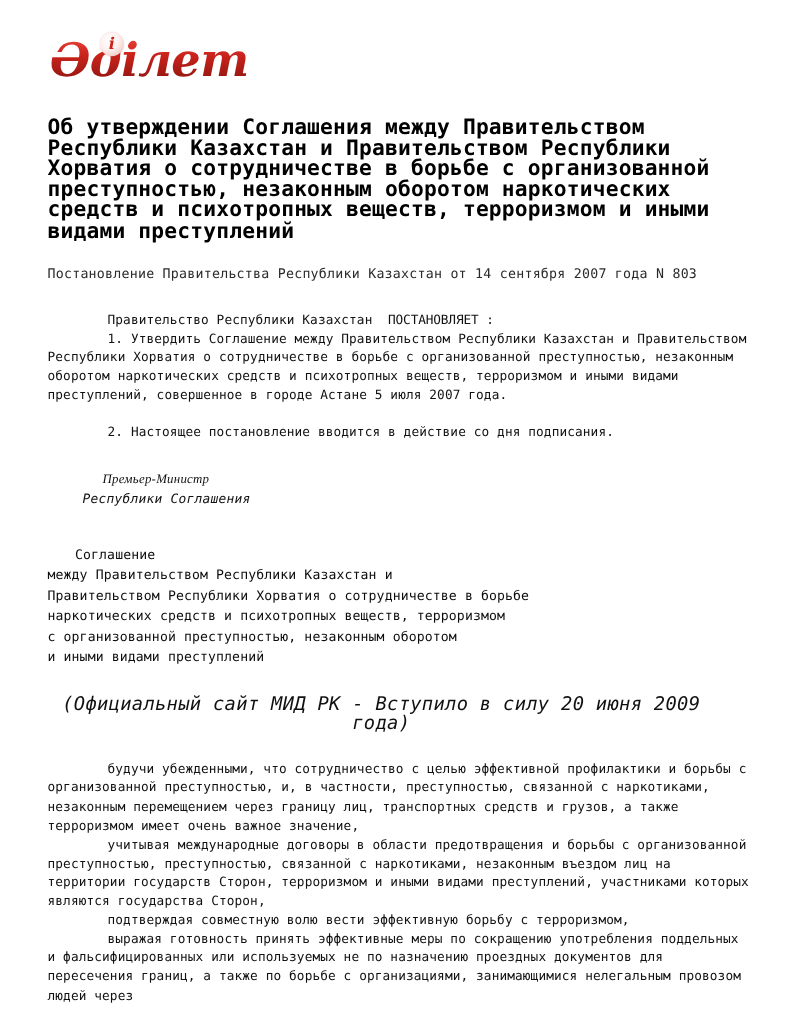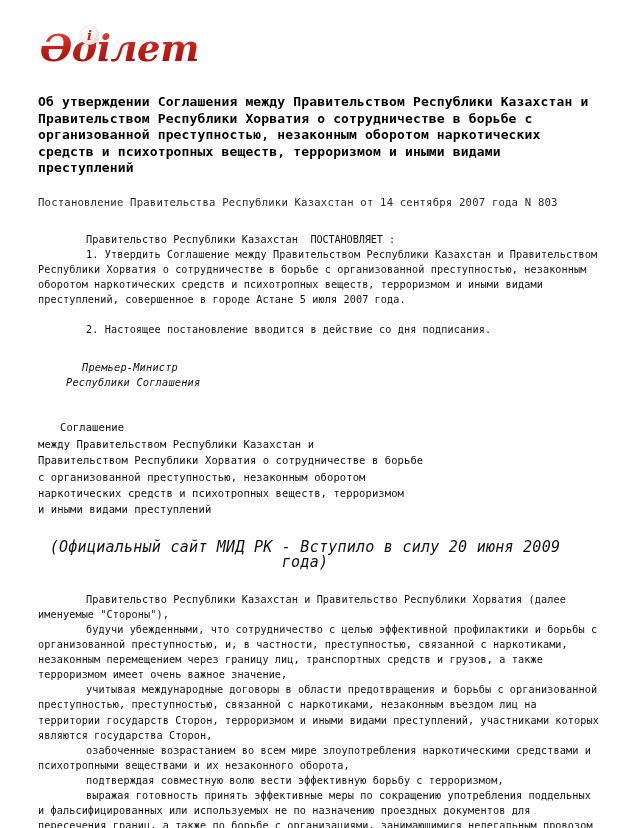--- a/index.html
+++ b/index.html
@@ -68,21 +68,21 @@
     font-style: italic;
     font-weight: bold;
     font-size: 13px;
     line-height: 17px;
     color: #c9231c;
   }
 
   
   .doc-title {
     margin: 12px 0 0 0;
-    font-size: 13px;
+    font-size: 17px;
     font-weight: bold;
     line-height: 16.6px;
     letter-spacing: 0.15px;
     color: #000000;
     max-width: 566px;
   }
   .doc-ref {
     margin: 18px 0 0 0;
     font-size: 10.6px;
     line-height: 15px;
@@ -109,21 +109,21 @@
   b.strong { font-weight: normal; letter-spacing: -0.1px; }
 
   .sig {
     font-style: italic;
     font-size: 10.3px;
     line-height: 15.4px;
     letter-spacing: 0.2px;
     margin: 0;
     color: #111111;
   }
-  .sig.l1 { padding-left: 44px; }
+  .sig.l1 { padding-left: 44px; font-family: Liberation Serif, serif; }
   .sig.l2 { padding-left: 28px; }
 
   .agreement-title {
     font-size: 10.5px;
     line-height: 16.4px;
     letter-spacing: 0.1px;
     margin: 0;
     color: #0d0d0d;
   }
   .agreement-title .first { padding-left: 22px; display: inline-block; }
@@ -168,33 +168,31 @@
   <p class="sig l1">Премьер-Министр</p>
   <p class="sig l2">Республики Соглашения</p>
 
   <div class="gap-lg"></div>
   <div class="gap-sm"></div>
 
   <div>
     <p class="agreement-title"><span class="first">Соглашение</span></p>
     <p class="agreement-title">между Правительством Республики Казахстан и</p>
     <p class="agreement-title">Правительством Республики Хорватия о сотрудничестве в борьбе</p>
+    <p class="agreement-title">наркотических средств и психотропных веществ, терроризмом</p>
     <p class="agreement-title">с организованной преступностью, незаконным оборотом</p>
-    <p class="agreement-title">наркотических средств и психотропных веществ, терроризмом</p>
     <p class="agreement-title">и иными видами преступлений</p>
   </div>
 
   <div class="gap-lg"></div>
 
   <p class="note">(Официальный сайт МИД РК - Вступило в силу 20 июня 2009 года)</p>
 
   <div class="gap-lg"></div>
 
   <div>
-    <p class="para indent">Правительство Республики Казахстан и Правительство Республики Хорватия (далее именуемые "Стороны"),</p>
     <p class="para indent">будучи убежденными, что сотрудничество с целью эффективной профилактики и борьбы с организованной преступностью, и, в частности, преступностью, связанной с наркотиками, незаконным перемещением через границу лиц, транспортных средств и грузов, а также терроризмом имеет очень важное значение,</p>
     <p class="para indent">учитывая международные договоры в области предотвращения и борьбы с организованной преступностью, преступностью, связанной с наркотиками, незаконным въездом лиц на территории государств Сторон, терроризмом и иными видами преступлений, участниками которых являются государства Сторон,</p>
-    <p class="para indent">озабоченные возрастанием во всем мире злоупотребления наркотическими средствами и психотропными веществами и их незаконного оборота,</p>
     <p class="para indent">подтверждая совместную волю вести эффективную борьбу с терроризмом,</p>
     <p class="para indent">выражая готовность принять эффективные меры по сокращению употребления поддельных и фальсифицированных или используемых не по назначению проездных документов для пересечения границ, а также по борьбе с организациями, занимающимися нелегальным провозом людей через</p>
   </div>
 
 </div>
 
 </body></html>

